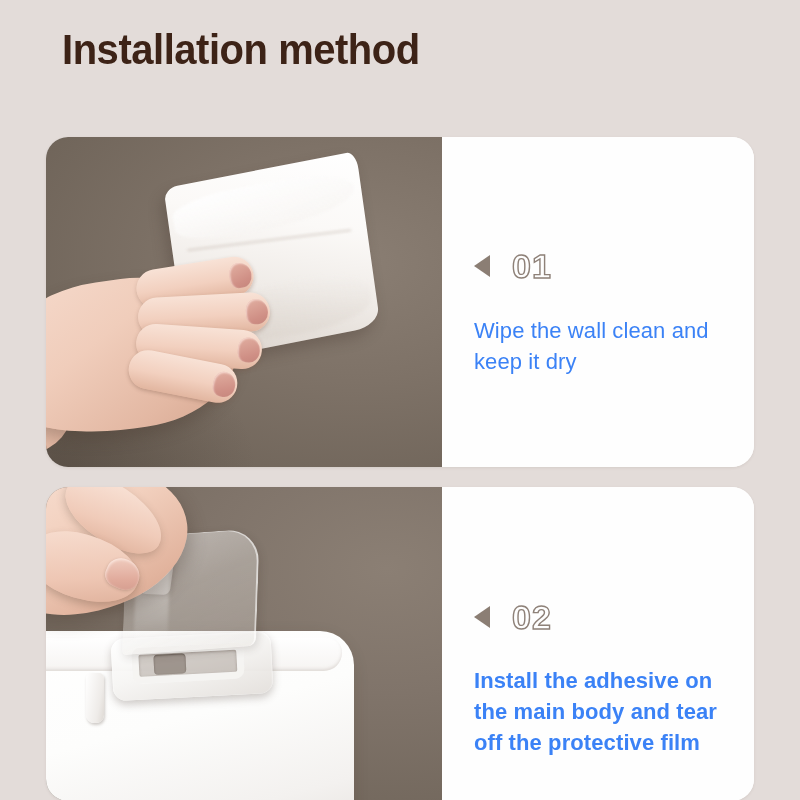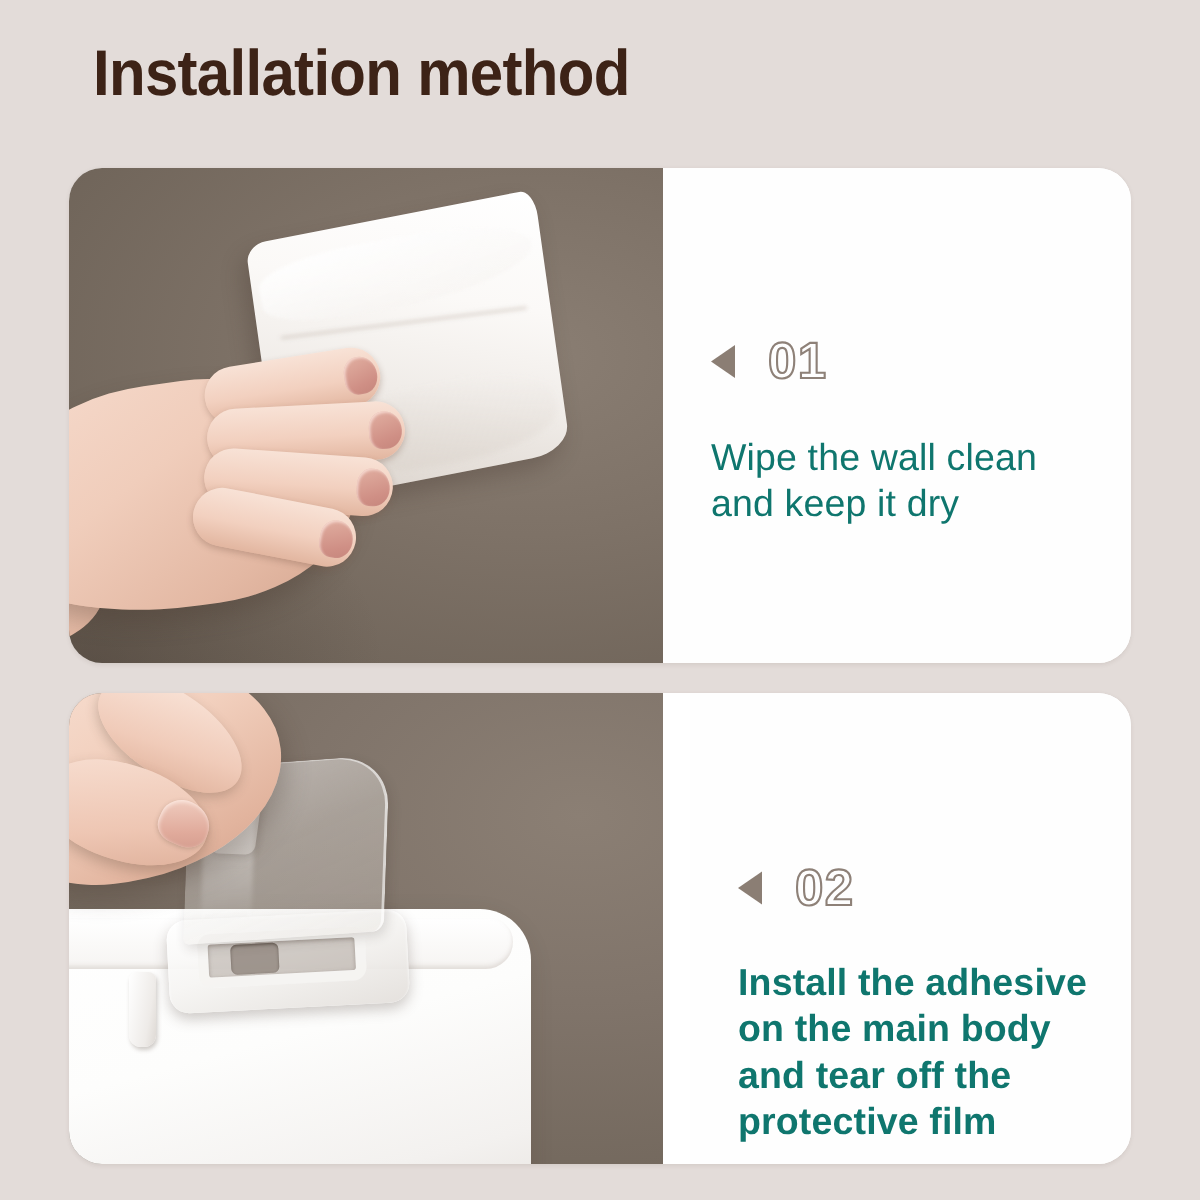--- a/index.html
+++ b/index.html
@@ -35,23 +35,24 @@
   
   .card {
     position: absolute;
     left: 46px;
     width: 708px;
     border-radius: 22px;
     overflow: hidden;
     display: flex;
     background: #ffffff;
     box-shadow: 0 1px 3px rgba(90, 70, 60, 0.10);
+    margin-top: 25px;
   }
   #card-1 { top: 112px; height: 330px; }
-  #card-2 { top: 462px; height: 314px; gap: 18px; }
+  #card-2 { top: 462px; height: 314px; }
 
   .photo {
     position: relative;
     width: 396px;
     flex: 0 0 396px;
     overflow: hidden;
   }
   .panel {
     position: relative;
     flex: 1 1 auto;
@@ -85,23 +86,23 @@
     color: transparent;
     -webkit-text-stroke: 1.4px #8e8178;
     text-shadow: none;
     font-family: "Liberation Sans", sans-serif;
   }
 
   .step-text {
     position: absolute;
     left: 32px;
     right: 16px;
-    font-size: 25px;
+    font-size: 22px;
     line-height: 31px;
-    color: #0f766e;
+    color: #3b82f6;
     letter-spacing: 0.1px;
   }
   #card-1 .step-text { top: 178px; }
   #card-2 .step-text { top: 178px; font-weight: bold; }
 
   
   .wall1 {
     position: absolute;
     inset: 0;
     background:

